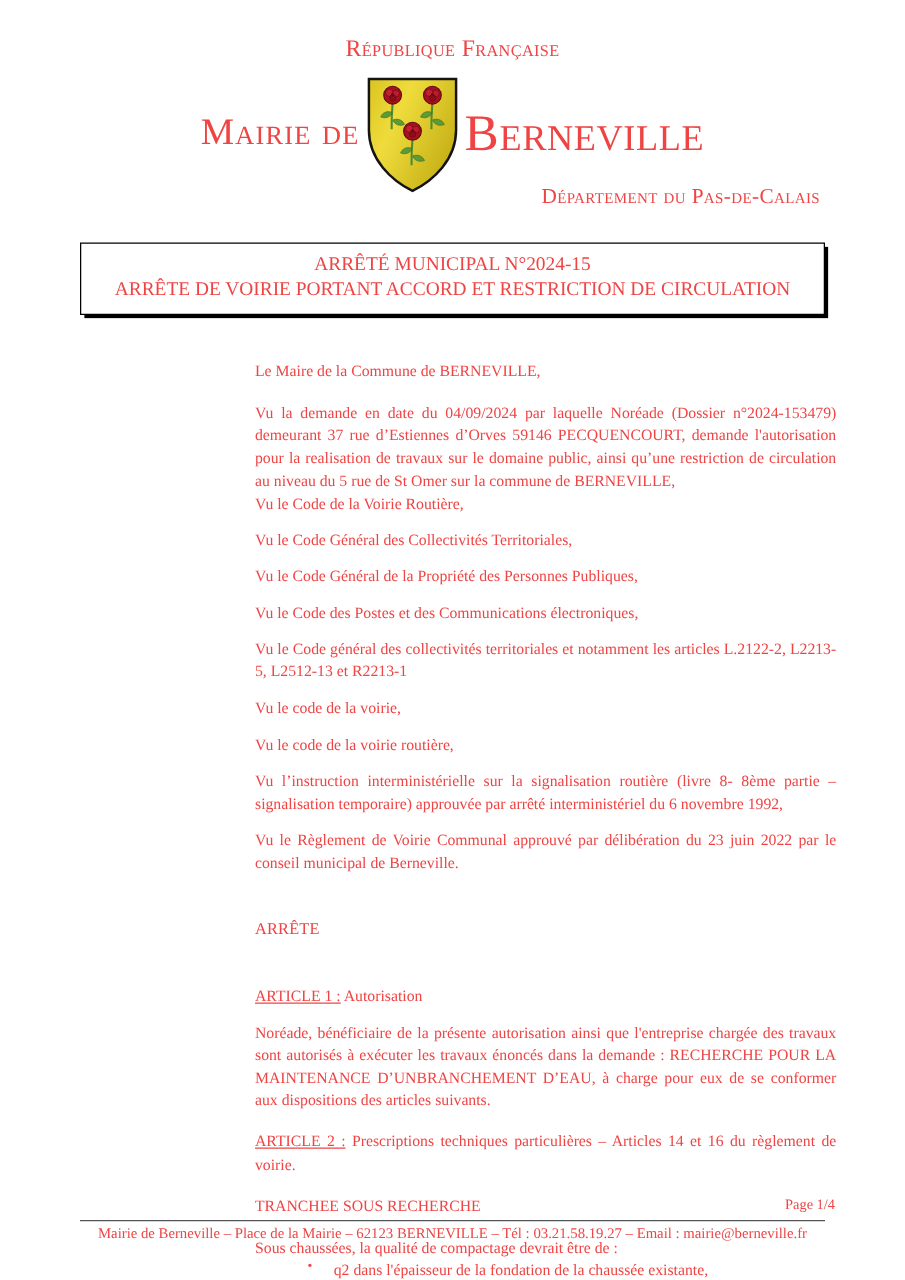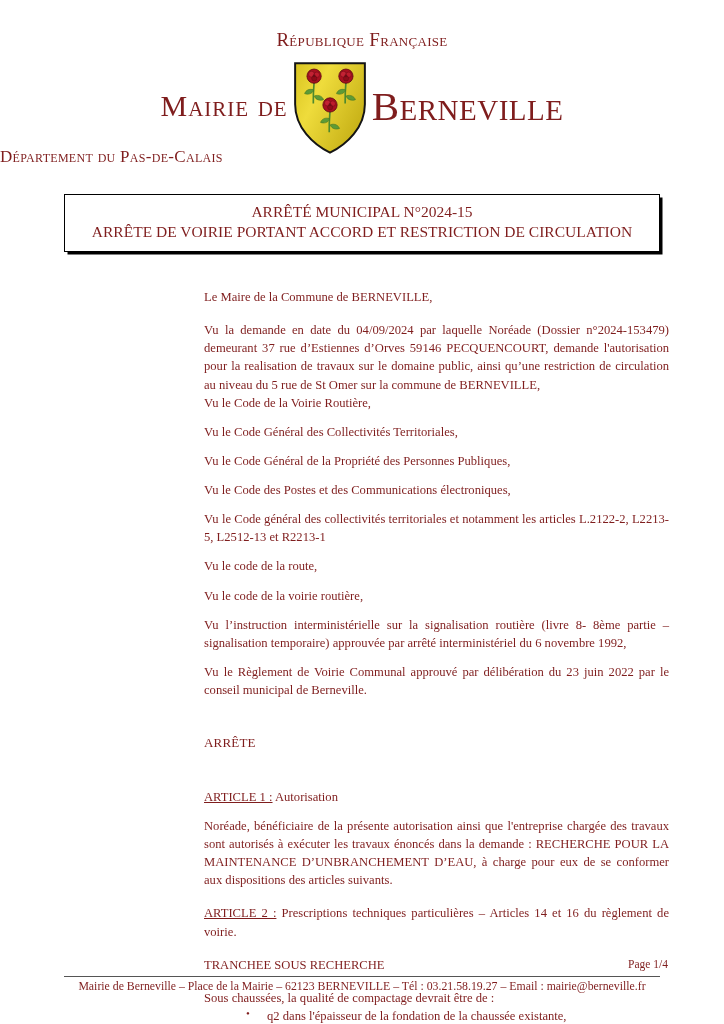--- a/index.html
+++ b/index.html
@@ -6,21 +6,21 @@
     margin: 0;
     padding: 0;
     background: #ffffff;
   }
   .page {
     position: relative;
     width: 724px;
     height: 1024px;
     background: #ffffff;
     font-family: "Liberation Serif", "DejaVu Serif", serif;
-    color: #7f1d1d;
+    color: #ef4444;
     overflow: hidden;
   }
 
   
   .header {
     position: absolute;
     left: 0;
     top: 0;
     width: 724px;
     height: 180px;
@@ -66,21 +66,21 @@
     height: 94px;
     position: relative;
     top: 2px;
     flex: 0 0 auto;
   }
   .departement {
     position: absolute;
     left: 0;
     top: 148px;
     width: 656px;
-    text-align: left;
+    text-align: right;
     font-variant: small-caps;
     font-size: 17px;
     letter-spacing: 0.3px;
     line-height: 1;
   }
 
   
   .title-box {
     position: absolute;
     left: 64px;
@@ -224,21 +224,21 @@
     <p class="p">Vu le Code de la Voirie Routière,</p>
     <div class="gap-sm"></div>
     <p class="p">Vu le Code Général des Collectivités Territoriales,</p>
     <div class="gap-sm"></div>
     <p class="p">Vu le Code Général de la Propriété des Personnes Publiques,</p>
     <div class="gap-sm"></div>
     <p class="p">Vu le Code des Postes et des Communications électroniques,</p>
     <div class="gap-sm"></div>
     <p class="p">Vu le Code général des collectivités territoriales et notamment les articles L.2122-2, L2213-5, L2512-13 et R2213-1</p>
     <div class="gap-sm"></div>
-    <p class="p">Vu le code de la route,</p>
+    <p class="p">Vu le code de la voirie,</p>
     <div class="gap-sm"></div>
     <p class="p">Vu le code de la voirie routière,</p>
     <div class="gap-sm"></div>
     <p class="p">Vu l’instruction interministérielle sur la signalisation routière (livre 8- 8ème partie – signalisation temporaire) approuvée par arrêté interministériel du 6 novembre 1992,</p>
     <div class="gap-sm"></div>
     <p class="p">Vu le Règlement de Voirie Communal approuvé par délibération du 23 juin 2022 par le conseil municipal de Berneville.</p>
 
     <div class="gap-lg"></div>
     <p class="arrete-head">ARRÊTE</p>
     <div class="gap-lg"></div>

